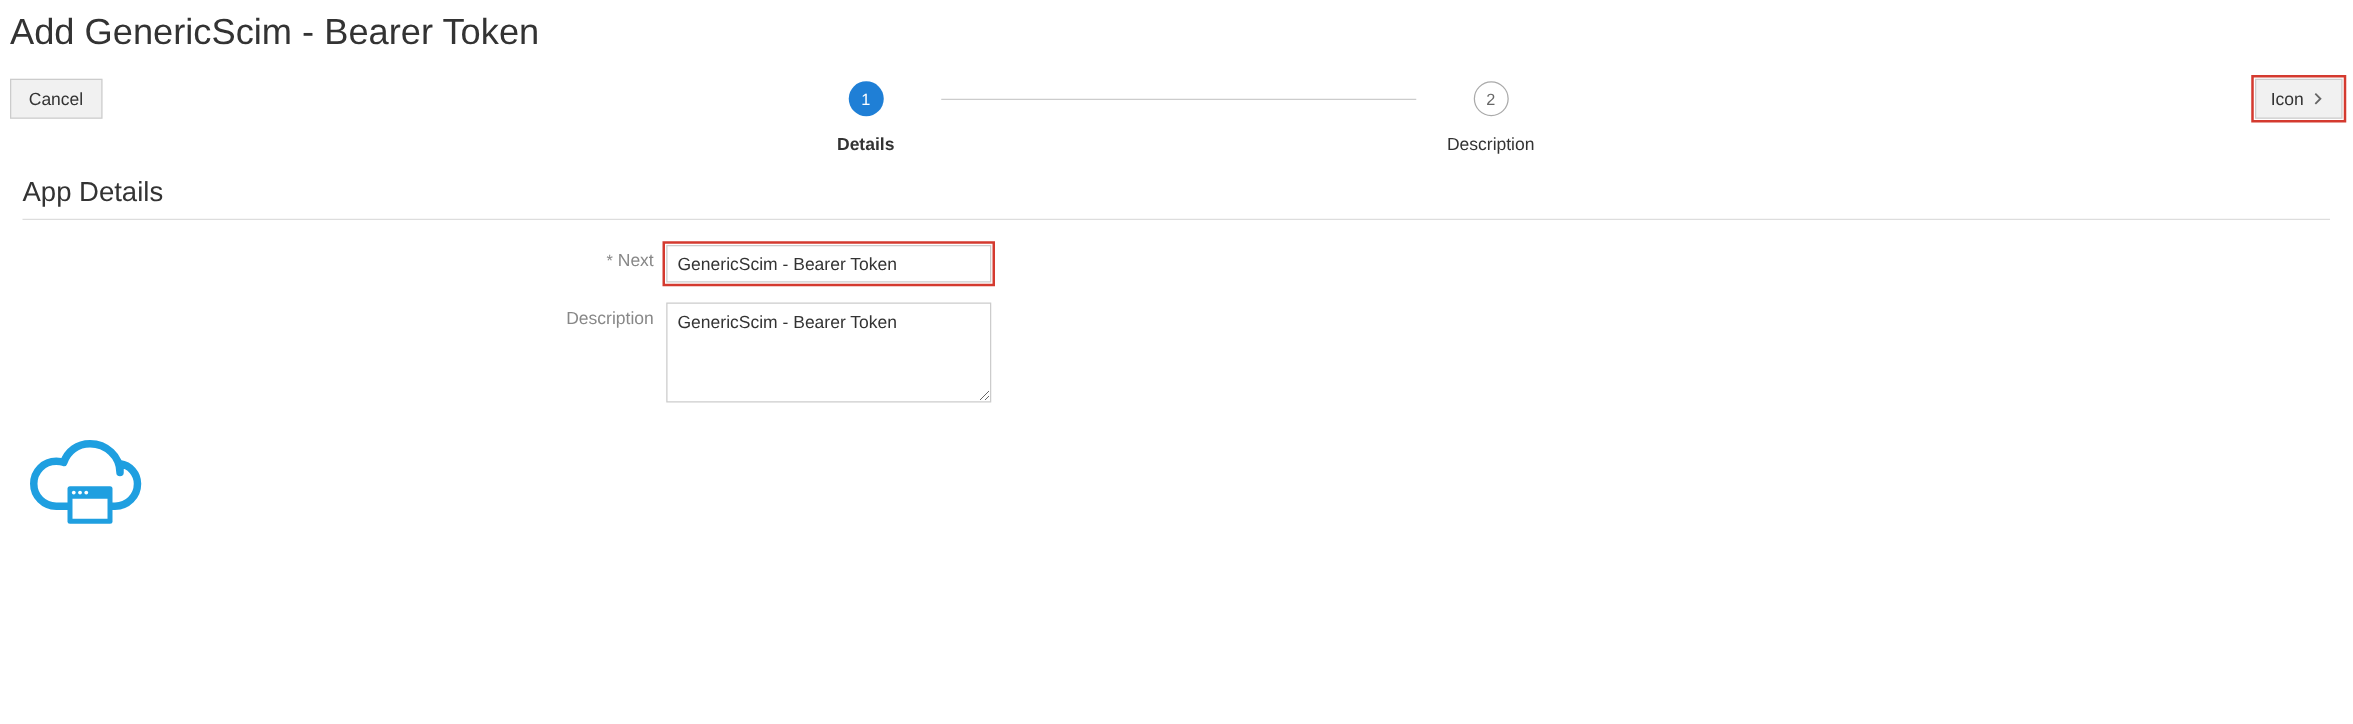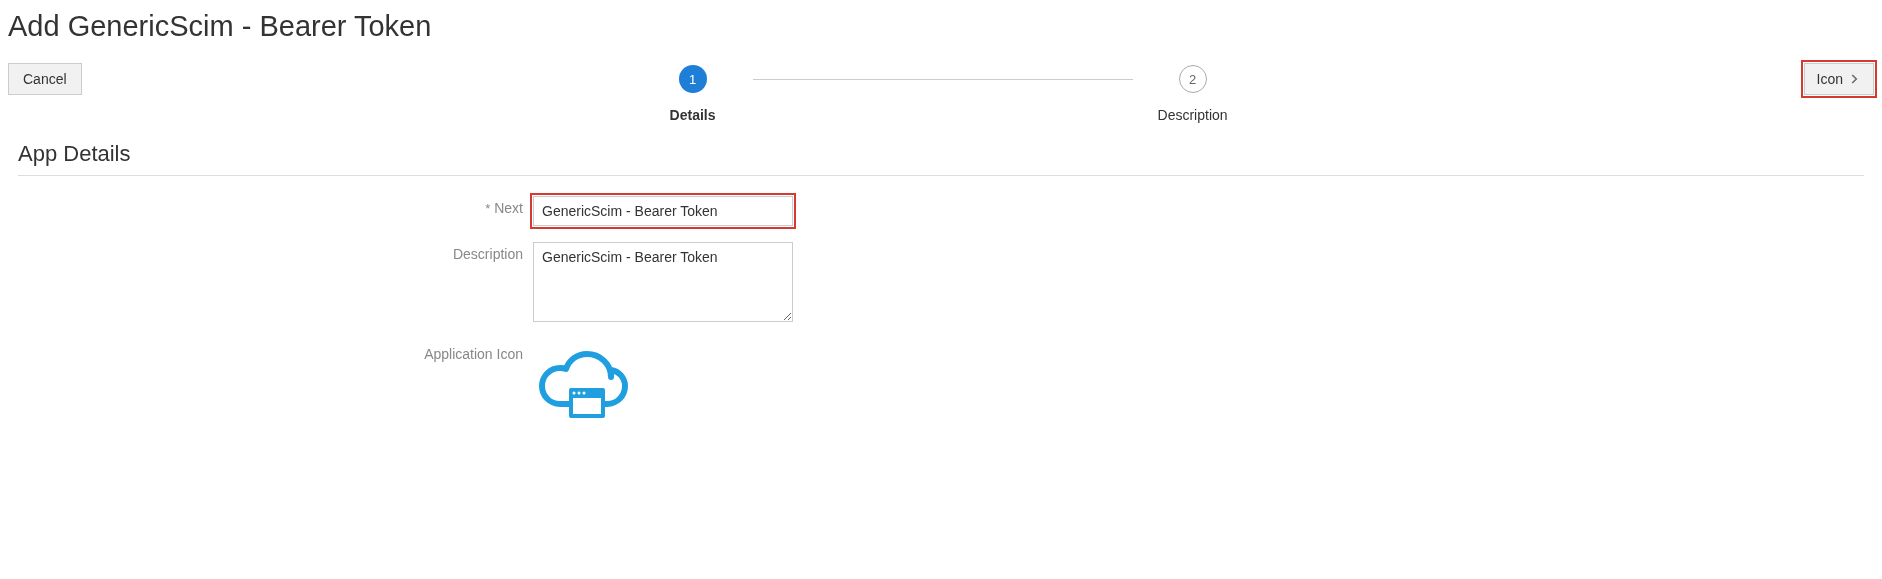--- a/index.html
+++ b/index.html
@@ -201,23 +201,20 @@
   <div class="form-row">
     <div class="form-label-cell">
       <span class="form-label">Description</span>
     </div>
     <div class="form-control-cell">
       <textarea class="desc-textarea" style="">GenericScim - Bearer Token</textarea>
     </div>
   </div>
 
   <div class="form-row">
-    <div class="form-label-cell">
-      <span class="form-label">Application Icon</span>
-    </div>
     <div class="form-control-cell">
       <svg class="app-icon-svg" width="100" height="85" viewBox="0 0 100 85">
         <path d="M 78 35 C 78 22 67 12 54 12 C 44 12 36 18 33 27 C 31 26 29 26 27 26 C 17 26 9 34 9 44 C 9 54 17 62 27 62 L 74 62 C 84 62 92 54 92 44 C 92 36 86 29 78 28 Z" fill="none" stroke="#1f9fe0" stroke-width="6" stroke-linejoin="round"></path>
         <rect x="36" y="46" width="36" height="30" rx="2" fill="#1f9fe0"></rect>
         <rect x="40" y="56" width="28" height="16" fill="#fff"></rect>
         <circle cx="41" cy="51" r="1.5" fill="#fff"></circle>
         <circle cx="46" cy="51" r="1.5" fill="#fff"></circle>
         <circle cx="51" cy="51" r="1.5" fill="#fff"></circle>
       </svg>
     </div>

